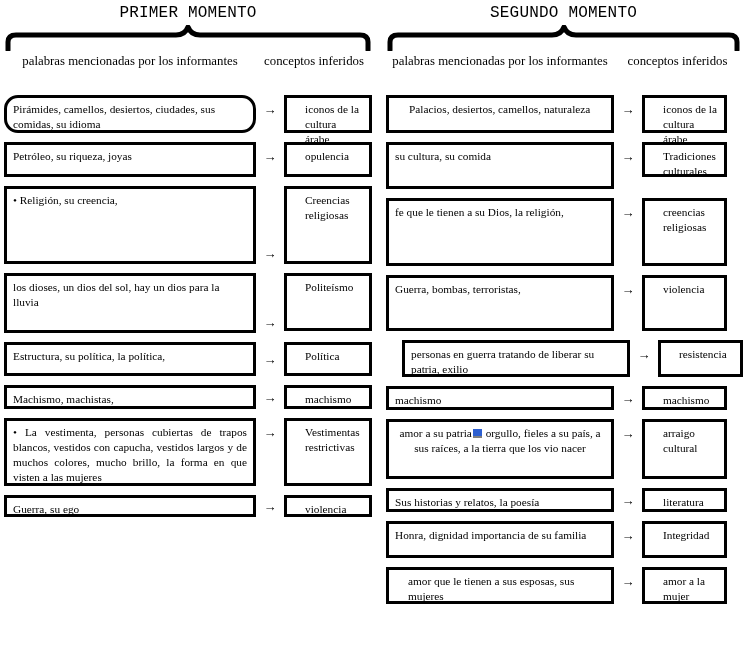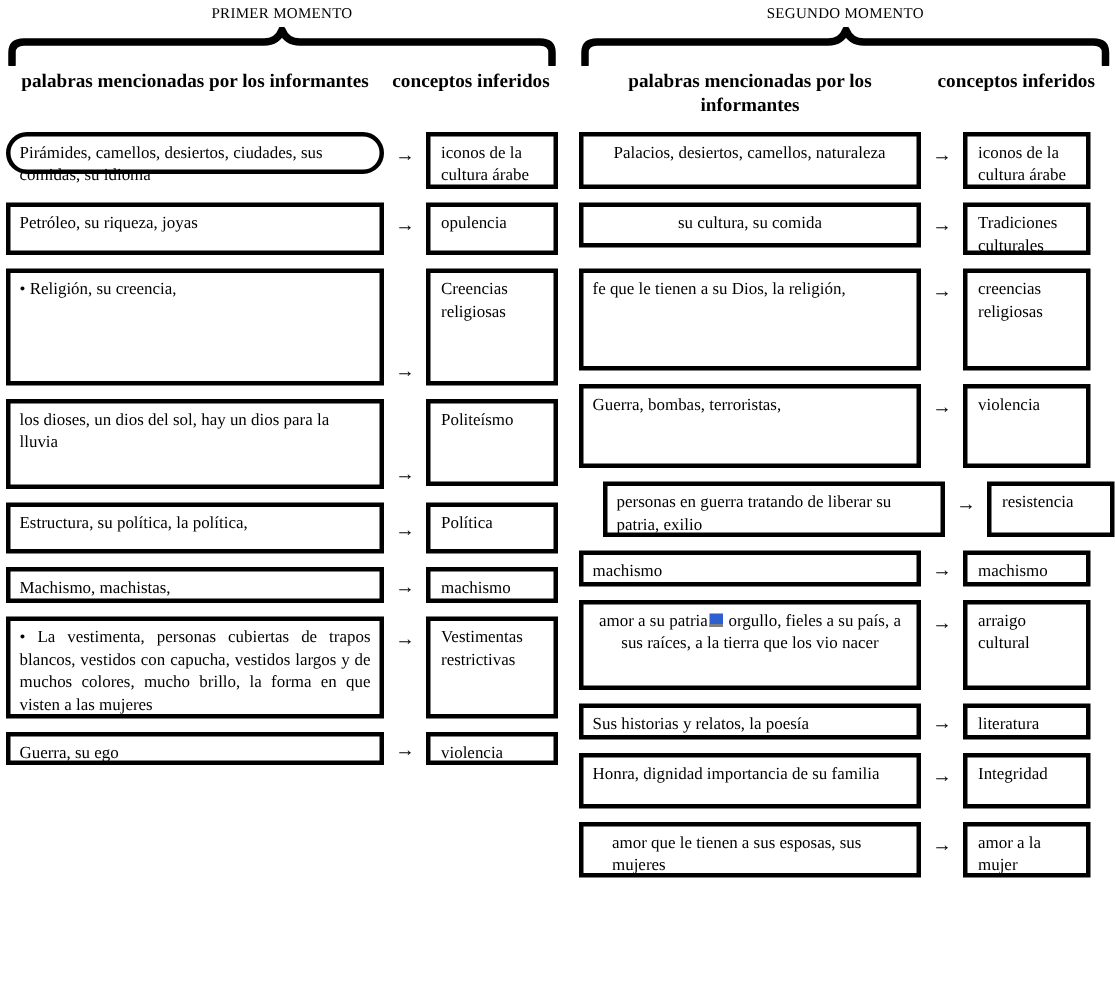--- a/index.html
+++ b/index.html
@@ -22,42 +22,42 @@
   }
   .moment {
     position: absolute;
     top: 0;
   }
   .moment.left  { left: 4px;   width: 368px; }
   .moment.right { left: 386px; width: 355px; }
 
   .moment-title {
     text-align: center;
-    font-size: 10px;
+    font-size: 16px;
     letter-spacing: 0.2px;
-    font-family: Liberation Serif, serif;
+    font-family: Liberation Mono, monospace;
     padding-top: 4px;
     white-space: nowrap;
   }
 
   
   .brace-wrap {
     height: 26px;
     margin-top: 3px;
     position: relative;
   }
   .brace-wrap svg { display: block; width: 100%; height: 26px; }
 
   .col-heads {
     display: flex;
     margin-top: 2px;
     height: 42px;
   }
   .col-head {
-    font-weight: bold;
+    font-weight: normal;
     font-size: 12.8px;
     text-align: center;
     line-height: 1.26;
   }
   .col-head.words { flex: 0 0 252px; }
   .col-head.concepts { flex: 1; }
 
   
   .moment.left .col-head.words { flex: 0 0 252px; }
   .moment.right .col-head.words { flex: 0 0 228px; }
@@ -79,21 +79,21 @@
     line-height: 1.32;
   }
   .box.words {
     flex: 0 0 auto;
   }
   .moment.left .box.words  { width: 252px; }
   .moment.right .box.words { width: 228px; }
 
   .box.concept {
     flex: 0 0 auto;
-    padding-left: 7px;
+    padding-left: 18px;
   }
   .moment.left .box.concept  { width: 88px; }
   .moment.right .box.concept { width: 85px; }
 
   .box.justify { text-align: justify; }
 
   .arrow {
     flex: 0 0 auto;
     width: 28px;
     display: flex;
@@ -127,21 +127,21 @@
       <svg viewBox="0 0 368 26" preserveAspectRatio="none" aria-hidden="true">
         <path d="M4 25 L4 17 Q4 10 12 10 L172 10 Q181 10 184 2 Q187 10 196 10 L356 10 Q364 10 364 17 L364 25" fill="none" stroke="#000" stroke-width="5" stroke-linecap="round" stroke-linejoin="round"></path>
       </svg>
     </div>
     <div class="col-heads">
       <div class="col-head words">palabras mencionadas por los informantes</div>
       <div class="col-head concepts">conceptos inferidos</div>
     </div>
     <div class="rows">
         <div class="row">
-          <div class="box words" style="height: 28px; border-radius: 14px;">Pirámides, camellos, desiertos, ciudades, sus comidas, su idioma</div>
+          <div class="box words" style="height: 38px; border-radius: 14px;">Pirámides, camellos, desiertos, ciudades, sus comidas, su idioma</div>
           <div class="arrow top">→</div>
           <div class="box concept" style="height: 38px;">iconos de la cultura árabe</div>
         </div>
         <div class="row">
           <div class="box words" style="height: 35px;">Petróleo, su riqueza, joyas</div>
           <div class="arrow top">→</div>
           <div class="box concept" style="height: 35px;">opulencia</div>
         </div>
         <div class="row">
           <div class="box words" style="height: 78px;">• Religión, su creencia,</div>
@@ -187,21 +187,21 @@
       <div class="col-head words">palabras mencionadas por los informantes</div>
       <div class="col-head concepts">conceptos inferidos</div>
     </div>
     <div class="rows">
         <div class="row">
           <div class="box words" style="height: 38px; padding-left: 20px;">Palacios, desiertos, camellos, naturaleza</div>
           <div class="arrow top">→</div>
           <div class="box concept" style="height: 38px;">iconos de la cultura árabe</div>
         </div>
         <div class="row">
-          <div class="box words" style="height: 30px; text-align: center;">su cultura, su comida</div>
+          <div class="box words" style="height: 47px;">su cultura, su comida</div>
           <div class="arrow top">→</div>
           <div class="box concept" style="height: 35px;">Tradiciones culturales</div>
         </div>
         <div class="row">
           <div class="box words" style="height: 68px;">fe que le tienen a su Dios, la religión,</div>
           <div class="arrow top">→</div>
           <div class="box concept" style="height: 68px;">creencias religiosas</div>
         </div>
         <div class="row">
           <div class="box words" style="height: 56px;">Guerra, bombas, terroristas,</div>

